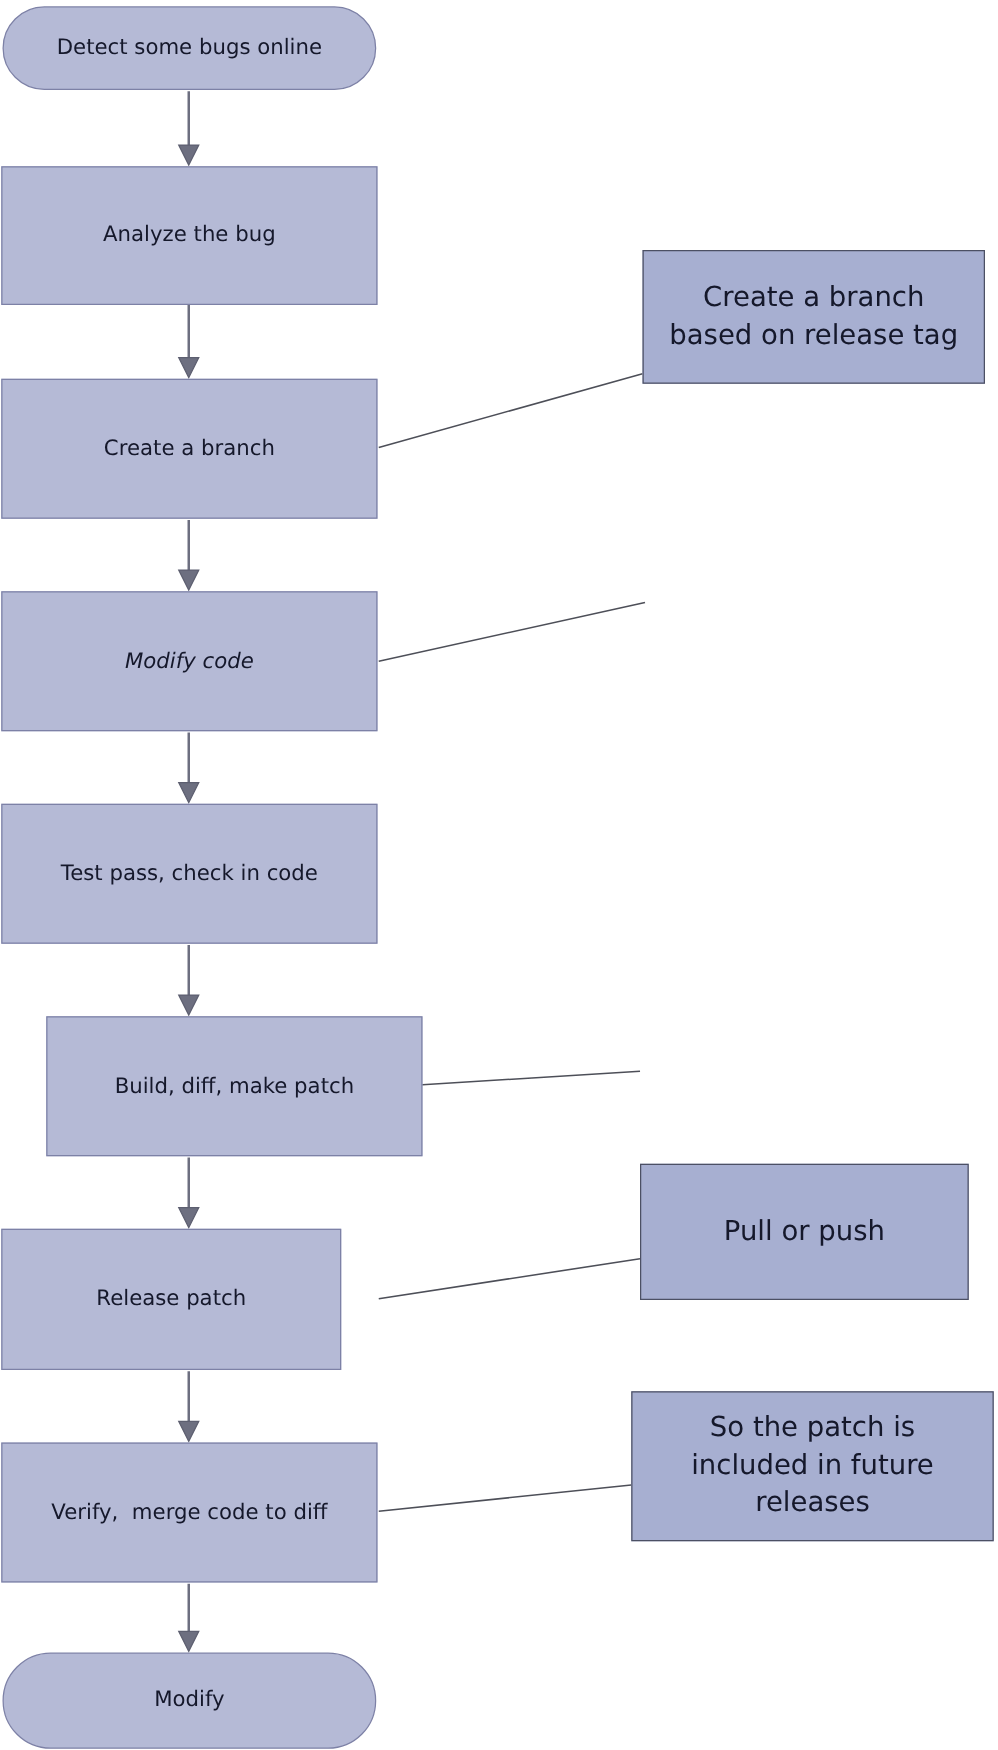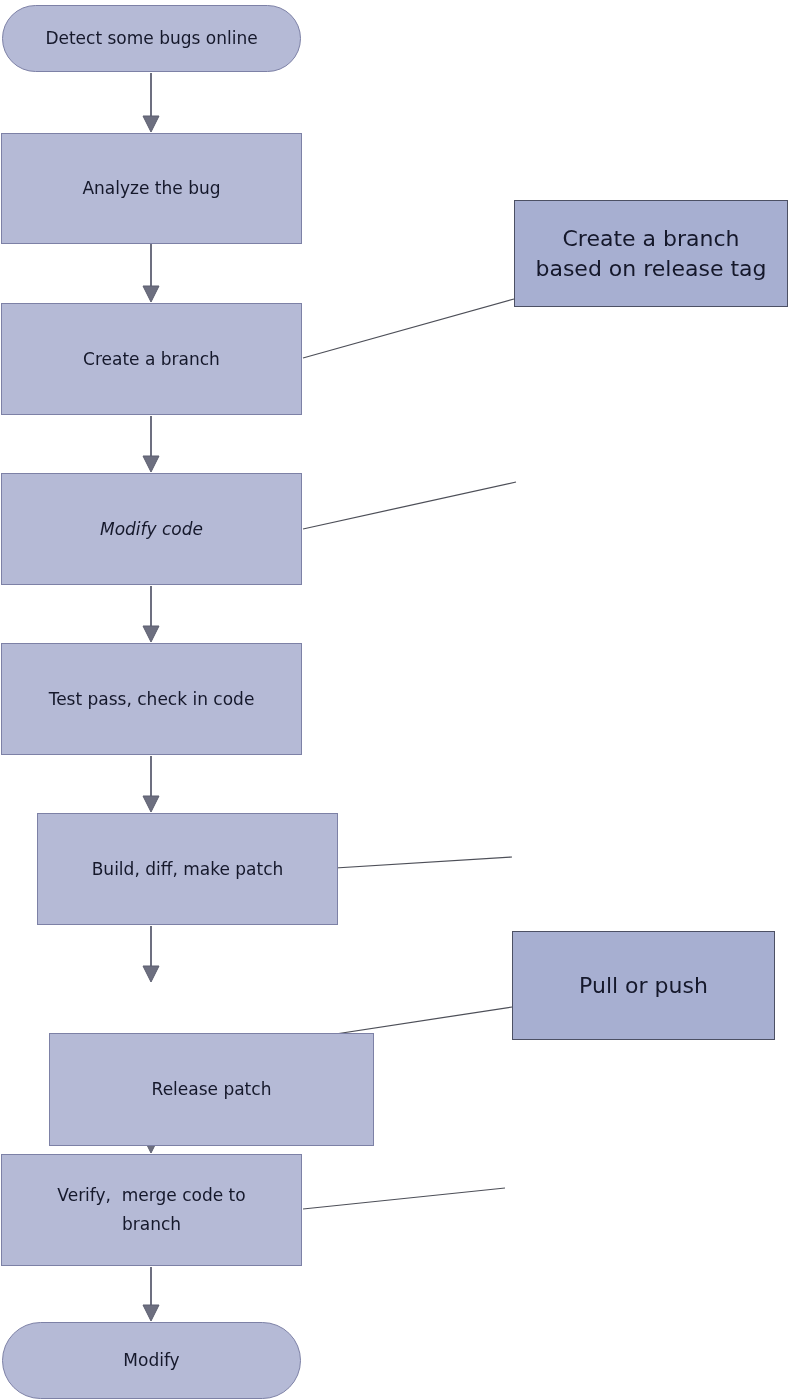--- a/index.html
+++ b/index.html
@@ -114,36 +114,39 @@
   </div>
 
   <div class="node" style="left:1px; top:643px; width:301px; height:112px; padding:0 18px;">
     <span class="label">Test pass, check in code</span>
   </div>
 
   <div class="node" style="left:1px; top:813px; width:301px; height:112px; padding:0 20px;margin-left:36px;">
     <span class="label">Build, diff, make patch</span>
   </div>
 
-  <div class="node" style="left:1px; top:1033px; width:325px; height:113px; padding:0 20px;margin-left:48px;">
+  <div class="node" style="left:1px; top:983px; width:272px; height:113px; padding:0 20px;">
     <span class="label">Release patch</span>
   </div>
 
   <div class="node" style="left:1px; top:1154px; width:301px; height:112px; padding:0 28px;">
-    <span class="label keep-spaces">Verify,  merge code to branch</span>
+    <span class="label keep-spaces">Verify,  merge code to diff</span>
   </div>
 
   <div class="node stadium" style="left:2px; top:1322px; width:299px; height:77px; padding:0 20px; border-radius:39px;">
     <span class="label">Modify</span>
   </div>
 
   <div class="note" style="left:514px; top:200px; width:274px; height:107px; padding:0 14px;">
     <span class="label">Create a branch based on release tag</span>
   </div>
 
 
 
   <div class="note" style="left:512px; top:931px; width:263px; height:109px; padding:0 14px;">
     <span class="label">Pull or push</span>
   </div>
 
+  <div class="note" style="left:505px; top:1113px; width:290px; height:120px; padding:0 24px;">
+    <span class="label">So the patch is included in future releases</span>
+  </div>
 
 </div>
 
 </body></html>

